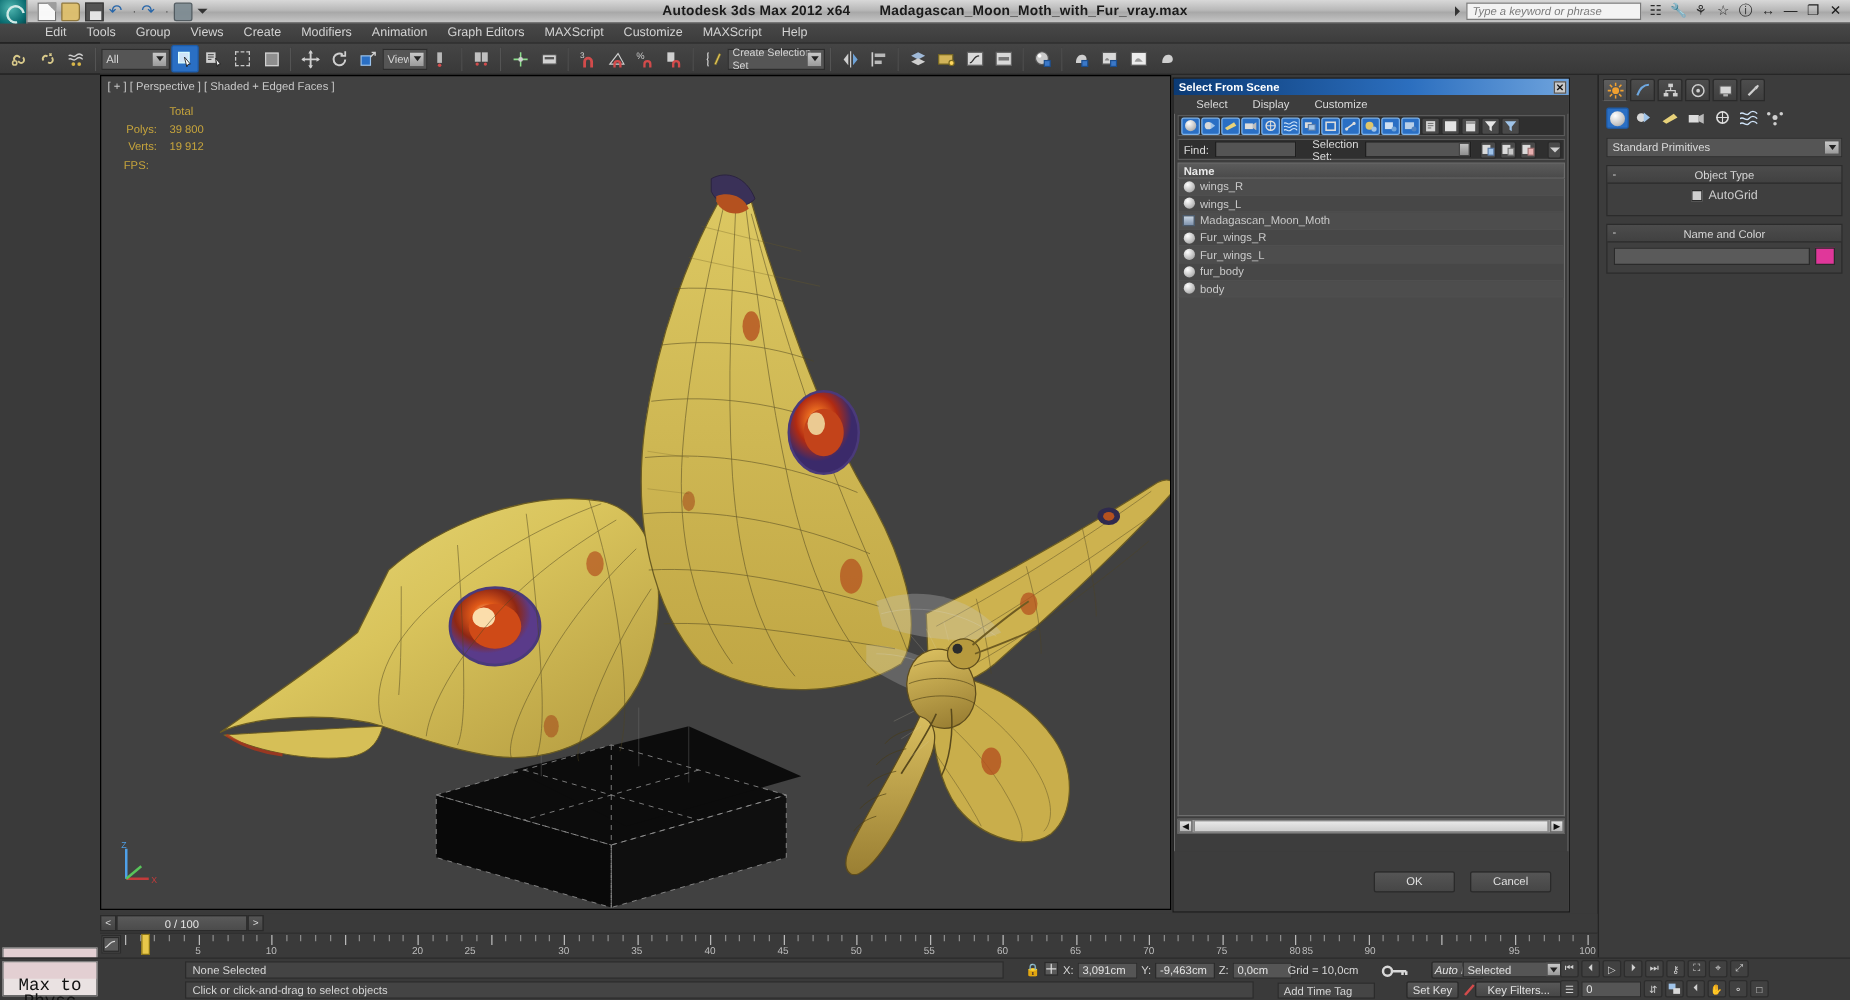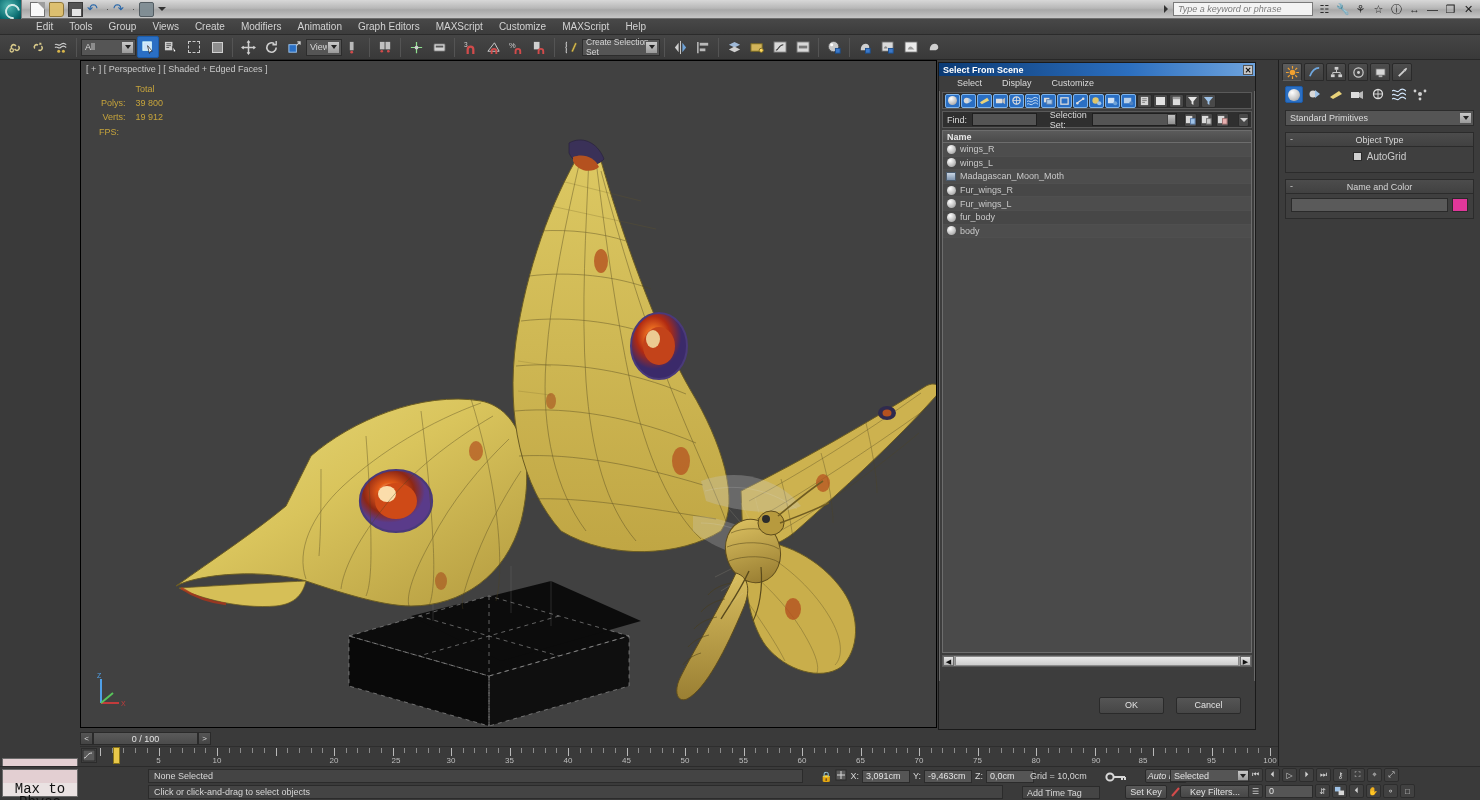--- a/index.html
+++ b/index.html
@@ -225,20 +225,24 @@
     <div class="qat">
       <span class="qicon qi-new"></span>
       <span class="qicon qi-open"></span>
       <span class="qicon qi-save"></span>
       <span class="qicon qi-arrow">↶</span>
       <span class="qi-dot">·</span>
       <span class="qicon qi-arrow">↷</span>
       <span class="qi-dot">·</span>
       <span class="qicon qi-set"></span>
       <span class="qi-caret"></span>
+    </div>
+    <div class="title-text">
+      <span>Autodesk 3ds Max  2012 x64</span>
+      <span>Madagascan_Moon_Moth_with_Fur_vray.max</span>
     </div>
     <div class="tb-right">
       <span class="qi-caret" style="border-top:none;border-left:4px solid #333;border-top:4px solid transparent;border-bottom:4px solid transparent;border-right:none;"></span>
       <div class="searchbox">Type a keyword or phrase</div>
       <span class="smi">☷</span>
       <span class="smi">🔧</span>
       <span class="smi">⚘</span>
       <span class="smi">☆</span>
       <span class="smi">ⓘ</span>
       <span class="smi">↔</span>
@@ -1112,33 +1116,33 @@
         <div class="tick maj" style="left: 1131.5px;"></div>
         <div class="tick" style="left: 1143.2px;"></div>
         <div class="tick" style="left: 1154.9px;"></div>
         <div class="tick" style="left: 1166.6px;"></div>
         <div class="tick" style="left: 1178.3px;"></div>
         <div class="tick maj" style="left: 1190px;"></div>
         <div class="ticknum" style="left: 78.5px;">5</div>
         <div class="ticknum" style="left: 137px;">10</div>
         <div class="ticknum" style="left: 195.5px; margin-top: 14px;">15</div>
         <div class="ticknum" style="left: 254px;">20</div>
-        <div class="ticknum" style="left: 316px;">25</div>
+        <div class="ticknum" style="left: 296px;">25</div>
         <div class="ticknum" style="left: 371px;">30</div>
         <div class="ticknum" style="left: 429.5px;">35</div>
         <div class="ticknum" style="left: 488px;">40</div>
         <div class="ticknum" style="left: 546.5px;">45</div>
         <div class="ticknum" style="left: 605px;">50</div>
         <div class="ticknum" style="left: 663.5px;">55</div>
         <div class="ticknum" style="left: 722px;">60</div>
         <div class="ticknum" style="left: 780.5px;">65</div>
         <div class="ticknum" style="left: 839px;">70</div>
         <div class="ticknum" style="left: 897.5px;">75</div>
         <div class="ticknum" style="left: 956px;">80</div>
-        <div class="ticknum" style="left: 1063px;">85</div>
+        <div class="ticknum" style="left: 966px;">85</div>
         <div class="ticknum" style="left: 1016px;">90</div>
         <div class="ticknum" style="left: 1131.5px;">95</div>
         <div class="ticknum" style="left: 1190px;">100</div>
       </div>
   </div>
 
   <div class="statusbar">
     <div class="maxbtn" style="left:2px;bottom:auto;top:2px;width:76px;height:28px;">
       <div class="pink" style="height:13px;"></div>
       <div class="txt" style="line-height:13px;">Max to Physc</div>

